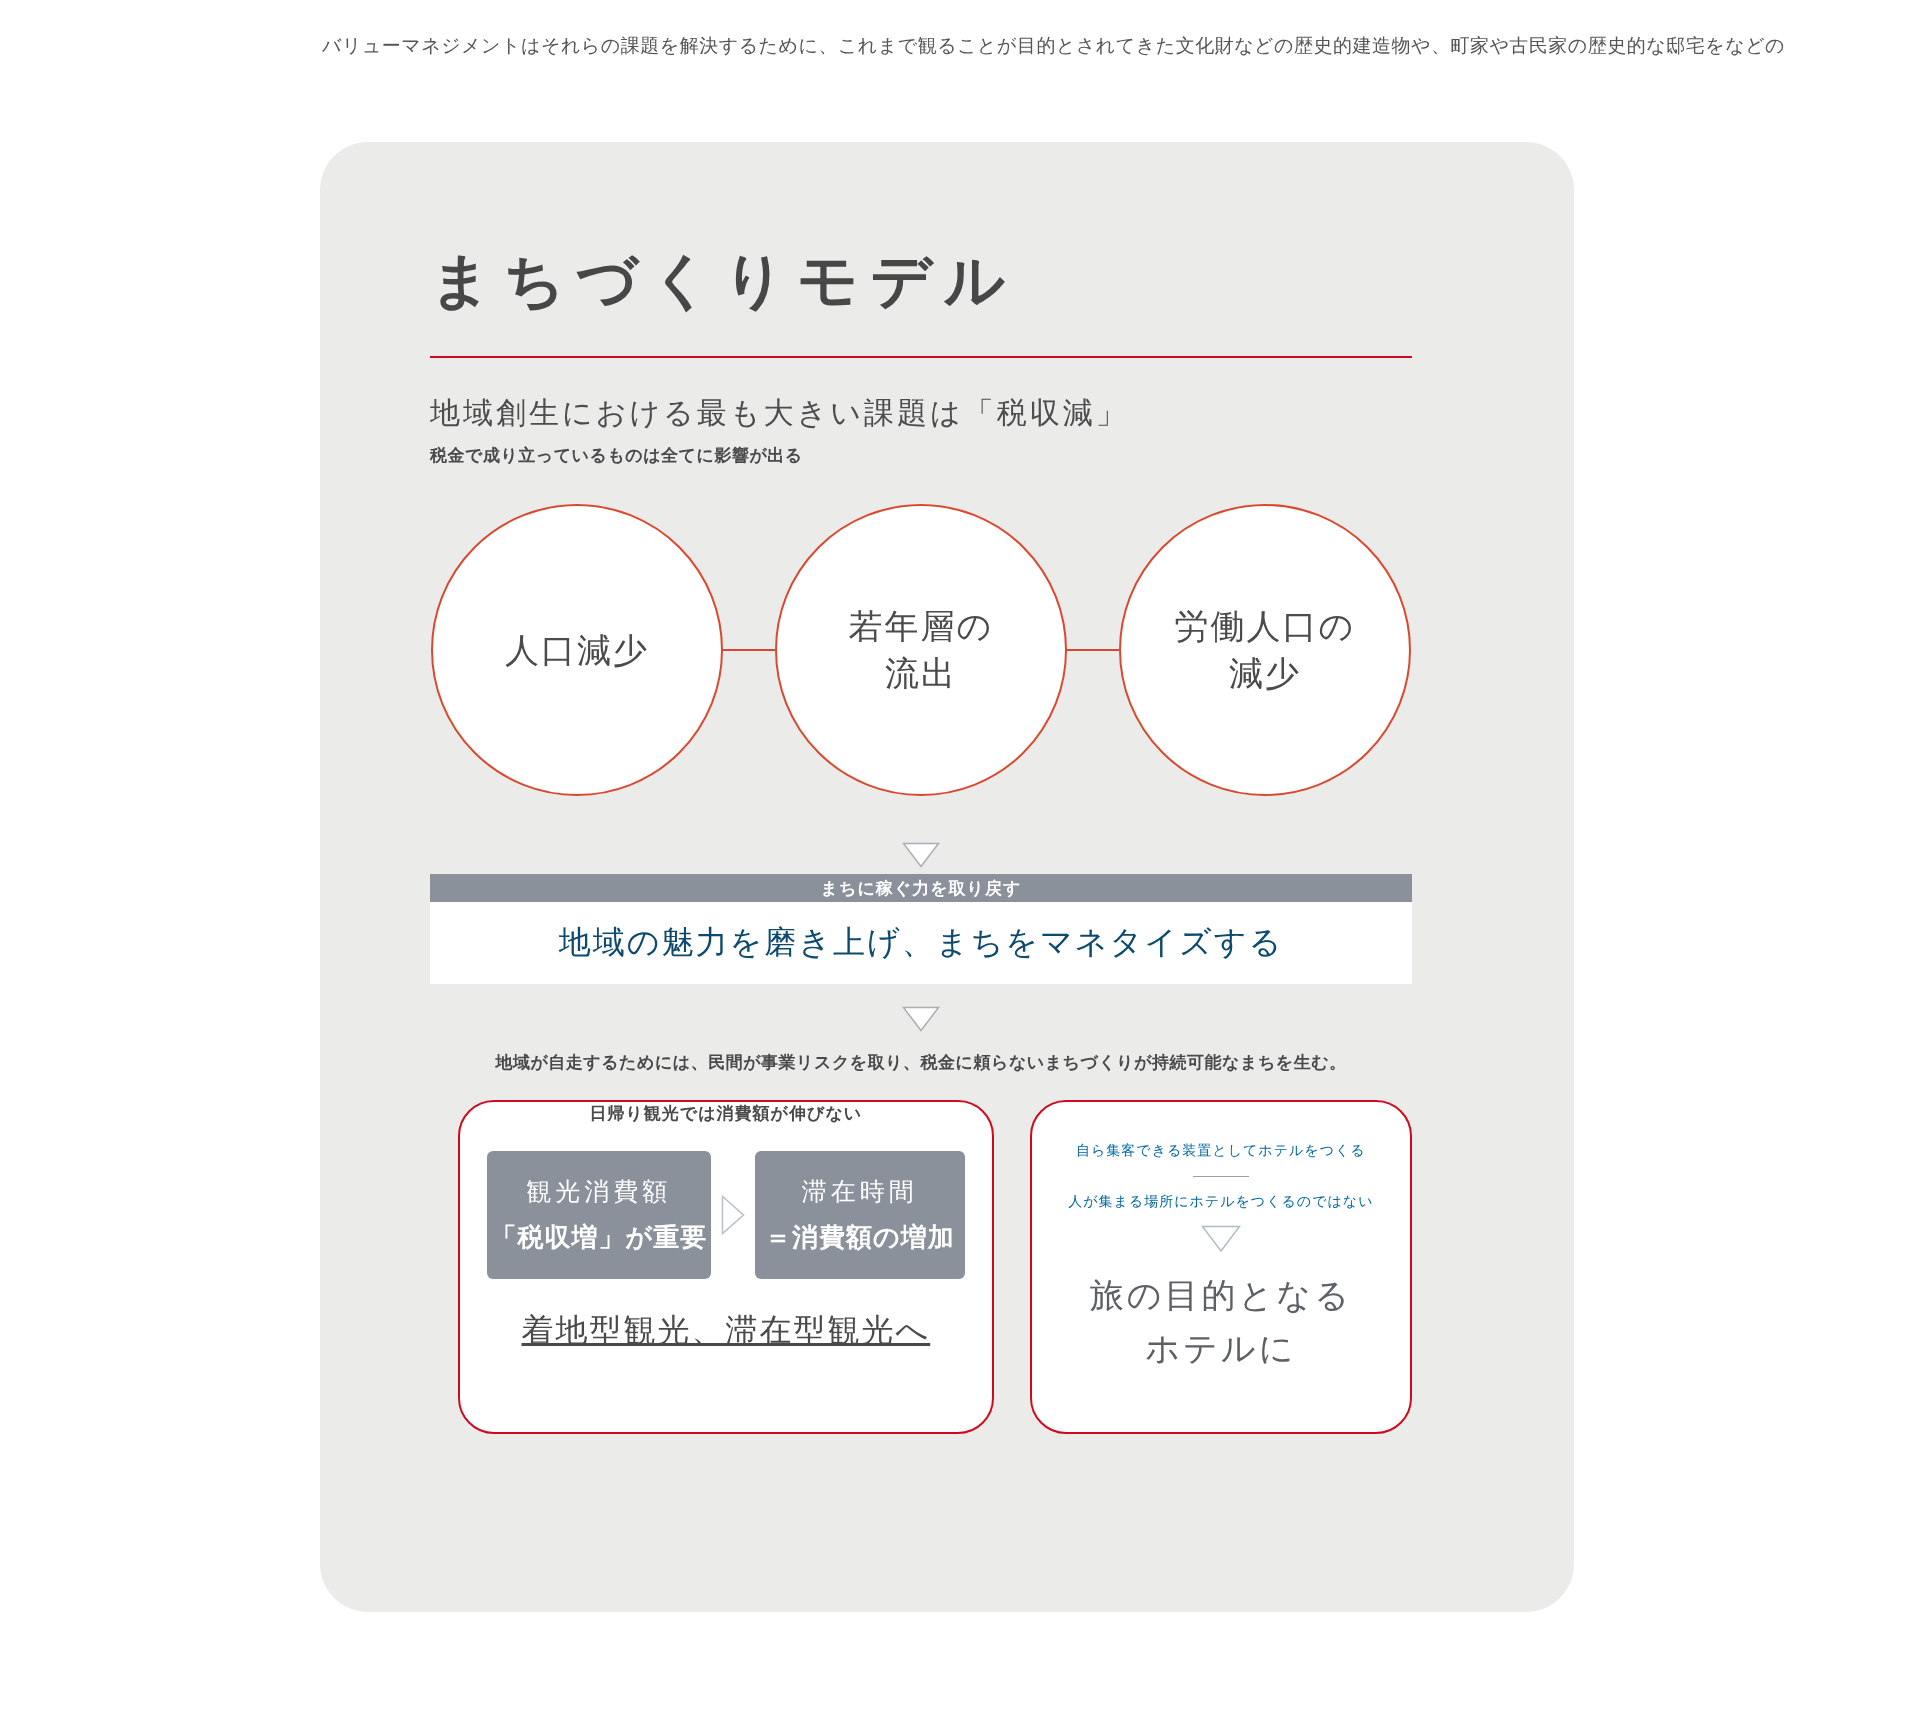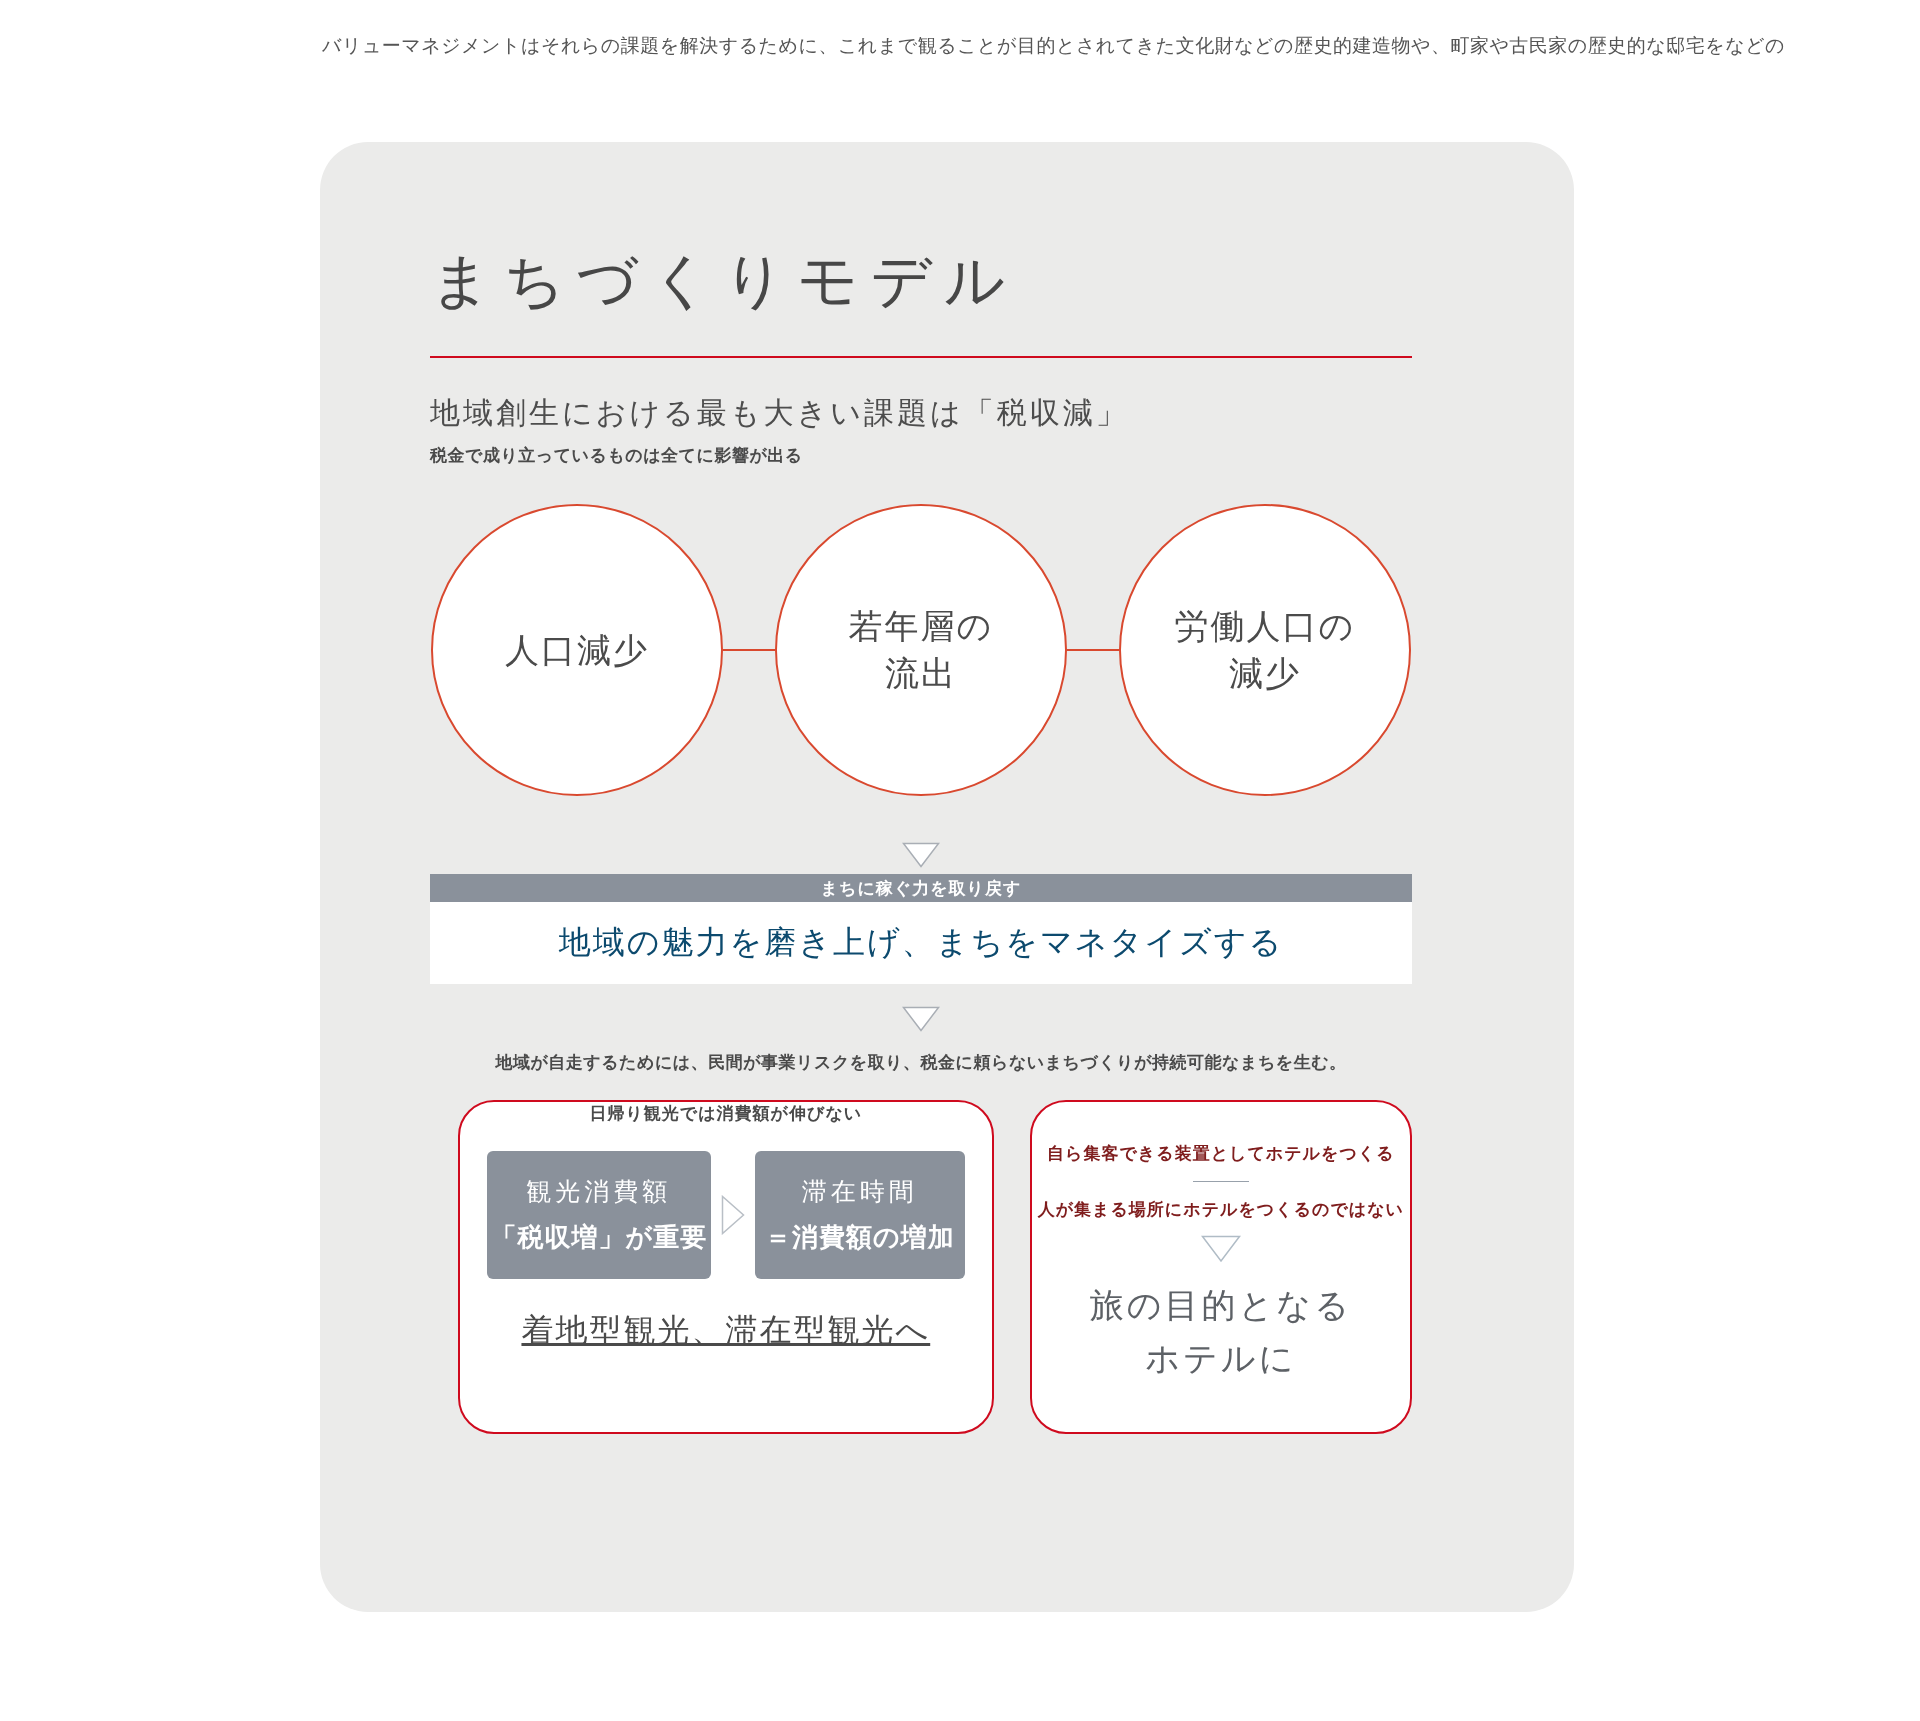--- a/index.html
+++ b/index.html
@@ -28,21 +28,21 @@
     position:absolute;left:320px;top:142px;
     width:1254px;height:1470px;
     background:var(--panel_bg);
     border-radius:48px;
   }
   .column{
     position:absolute;left:110px;top:0;width:982px;
   }
   .panel-title{
     margin-top:100px;
-    font-size:60px;font-weight:400;letter-spacing:12px;
+    font-size:60px;font-weight:700;letter-spacing:12px;
     line-height:78px;color:#474747;
   }
   .red-line{height:2px;background:var(--accent_red);margin-top:36px;}
   .subtitle{
     margin-top:34px;font-size:30px;font-weight:400;
     letter-spacing:3px;line-height:42px;color:#4d4d4d;
   }
   .subtitle-note{
     margin-top:10px;font-size:17px;font-weight:700;
     line-height:24px;letter-spacing:.5px;
@@ -94,21 +94,21 @@
     display:flex;flex-direction:column;align-items:center;justify-content:center;flex:none;
   }
   .pill-spend{width:224px;height:128px;}
   .pill-stay{width:210px;height:128px;}
   .pill-line1{font-size:25px;font-weight:400;letter-spacing:4px;}
   .pill-line2{font-size:26px;font-weight:700;letter-spacing:1px;margin-top:12px;}
   .tourism-conclusion{
     margin-top:30px;font-size:32px;letter-spacing:2px;color:#4a4a4a;text-decoration:underline;
   }
 
-  .hotel-line{font-size:17px;font-weight:700;letter-spacing:1px;color:#7f1d1d;}
+  .hotel-line{font-size:14px;font-weight:400;letter-spacing:1px;color:#0369a1;}
   .hotel-divider{width:56px;height:1px;background:#98a1ab;margin:16px auto;}
   .tri-3{margin-top:14px;}
   .hotel-conclusion{
     margin-top:16px;font-size:34px;font-weight:400;
     line-height:1.55;letter-spacing:3px;color:#5d6166;
   }
 </style>
 </head>
 <body>
 

